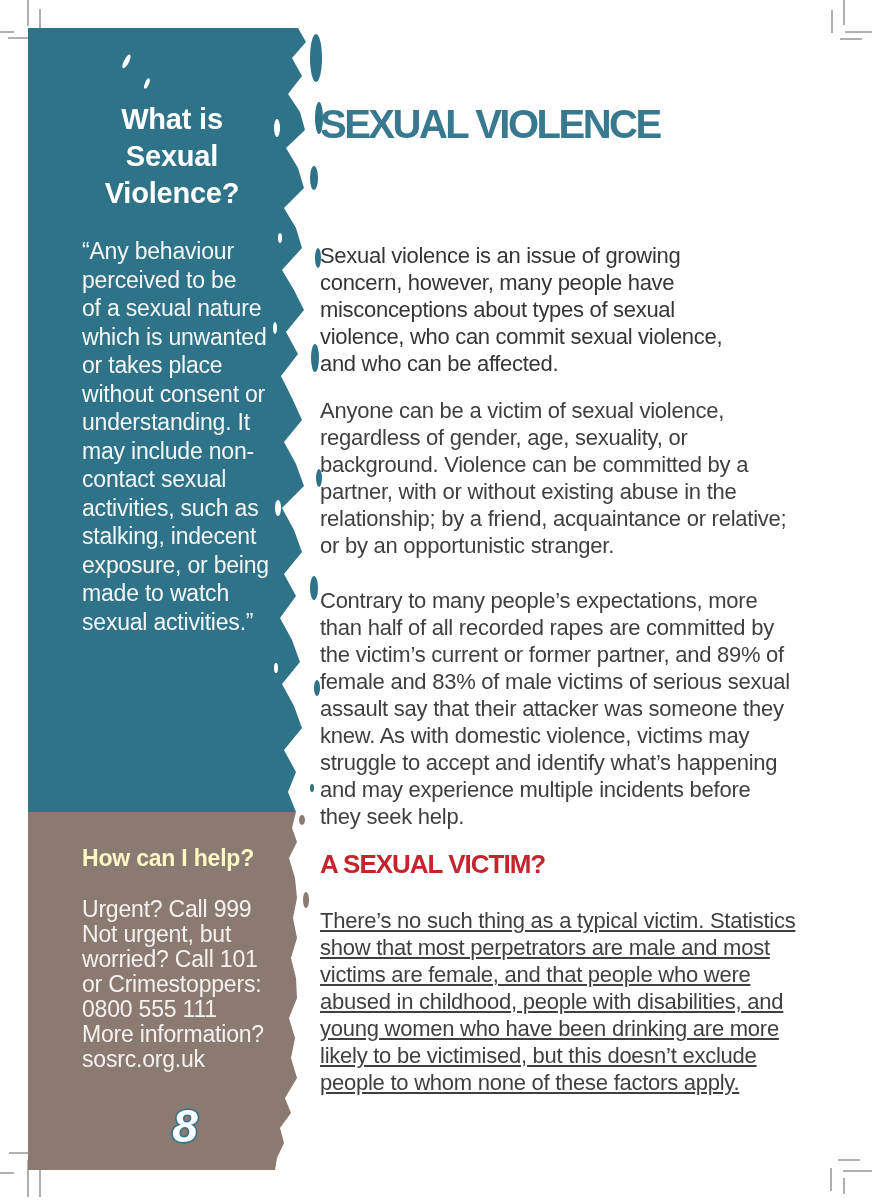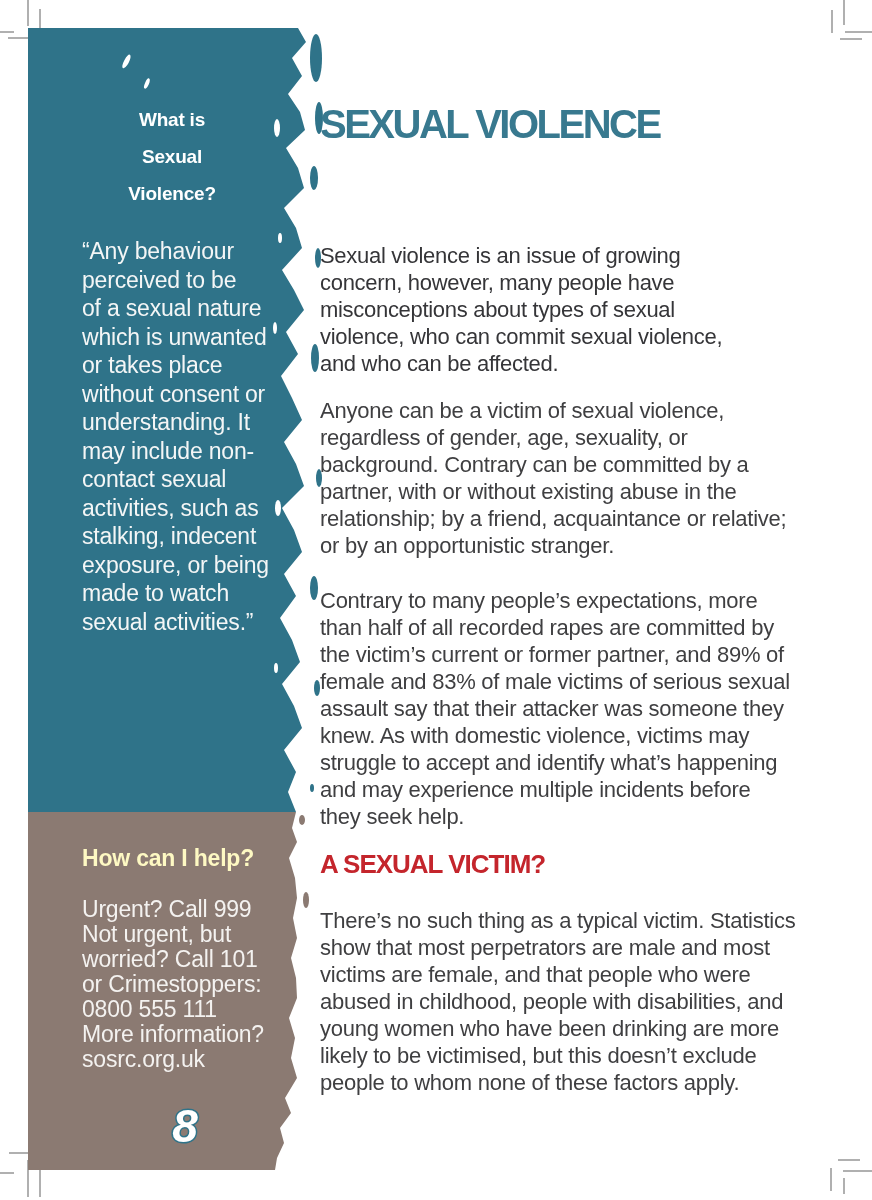--- a/index.html
+++ b/index.html
@@ -24,21 +24,21 @@
   }
   .torn-strip{position:absolute; left:272px; top:28px;}
   .torn-teal{fill:var(--teal);}
   .torn-brown{fill:var(--brown);}
   .torn-white{fill:#ffffff;}
   .speck{position:absolute;background:#ffffff;border-radius:45% 55% 50% 50%;}
   .speck-a{left:96px;top:26px;width:5px;height:15px;transform:rotate(28deg);}
   .speck-b{left:117px;top:50px;width:4px;height:11px;transform:rotate(24deg);}
   .sidebar-heading{
     position:absolute; left:54px; top:73px; width:180px;
-    color:#ffffff; font-weight:bold; font-size:19px; line-height:37px;
+    color:#ffffff; font-weight:bold; font-size:29px; line-height:37px;
     text-align:center; white-space:pre-line; letter-spacing:-0.2px;
   }
   .sidebar-quote{
     position:absolute; left:54px; top:209px; width:205px;
     color:#f4f6f6; font-size:23px; line-height:28.5px;
     white-space:pre-line; letter-spacing:-0.2px;
   }
   .help-heading{
     position:absolute; left:54px; top:33px; width:200px;
     color:#fef9c3; font-weight:bold; font-size:23px; line-height:26px;
@@ -64,21 +64,21 @@
   }
   .body-para{
     position:absolute; left:0; margin:0; width:478px;
     color:var(--text); font-size:22px; line-height:27px;
     white-space:pre-line; letter-spacing:-0.25px;
   }
   .body-para.bold{font-weight:normal; color:#353538; letter-spacing:-0.3px;}
   .para-intro{top:242px;}
   .para-anyone{top:397px;}
   .para-contrary{top:587px;}
-  .para-typical{top:907px;}
+  .para-typical{top:907px;text-decoration:underline;}
   .section-heading{
     position:absolute; left:0; top:849px; margin:0; white-space:nowrap;
     color:var(--red); font-size:26px; line-height:30px; font-weight:bold;
     letter-spacing:-1px;
   }
 </style>
 </head>
 <body>
 
 <div class="page">
@@ -169,21 +169,21 @@
 
   <div class="main">
     <h1 class="main-title">SEXUAL VIOLENCE</h1>
     <p class="body-para bold para-intro">Sexual violence is an issue of growing
 concern, however, many people have
 misconceptions about types of sexual
 violence, who can commit sexual violence,
 and who can be affected.</p>
     <p class="body-para para-anyone">Anyone can be a victim of sexual violence,
 regardless of gender, age, sexuality, or
-background. Contrary can be committed by a
+background. Violence can be committed by a
 partner, with or without existing abuse in the
 relationship; by a friend, acquaintance or relative;
 or by an opportunistic stranger.</p>
     <p class="body-para para-contrary">Contrary to many people’s expectations, more
 than half of all recorded rapes are committed by
 the victim’s current or former partner, and 89% of
 female and 83% of male victims of serious sexual
 assault say that their attacker was someone they
 knew. As with domestic violence, victims may
 struggle to accept and identify what’s happening

